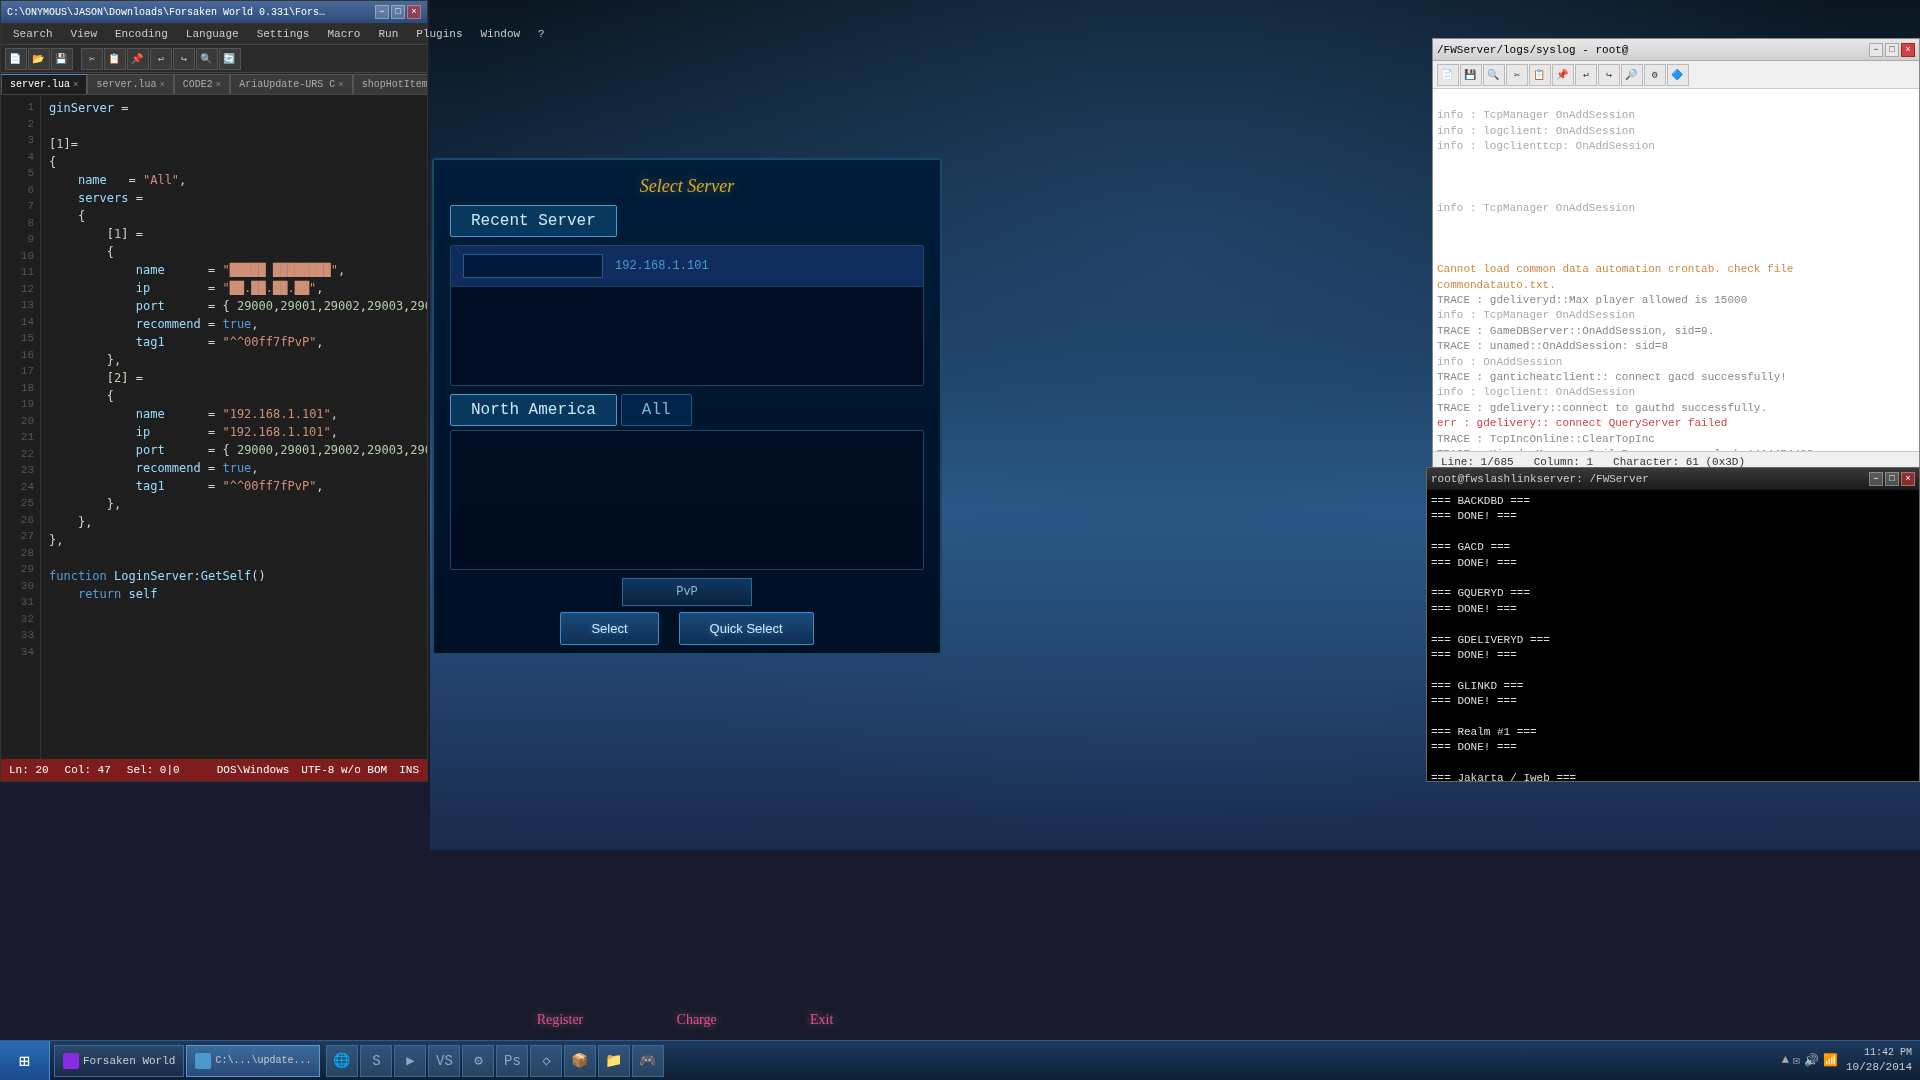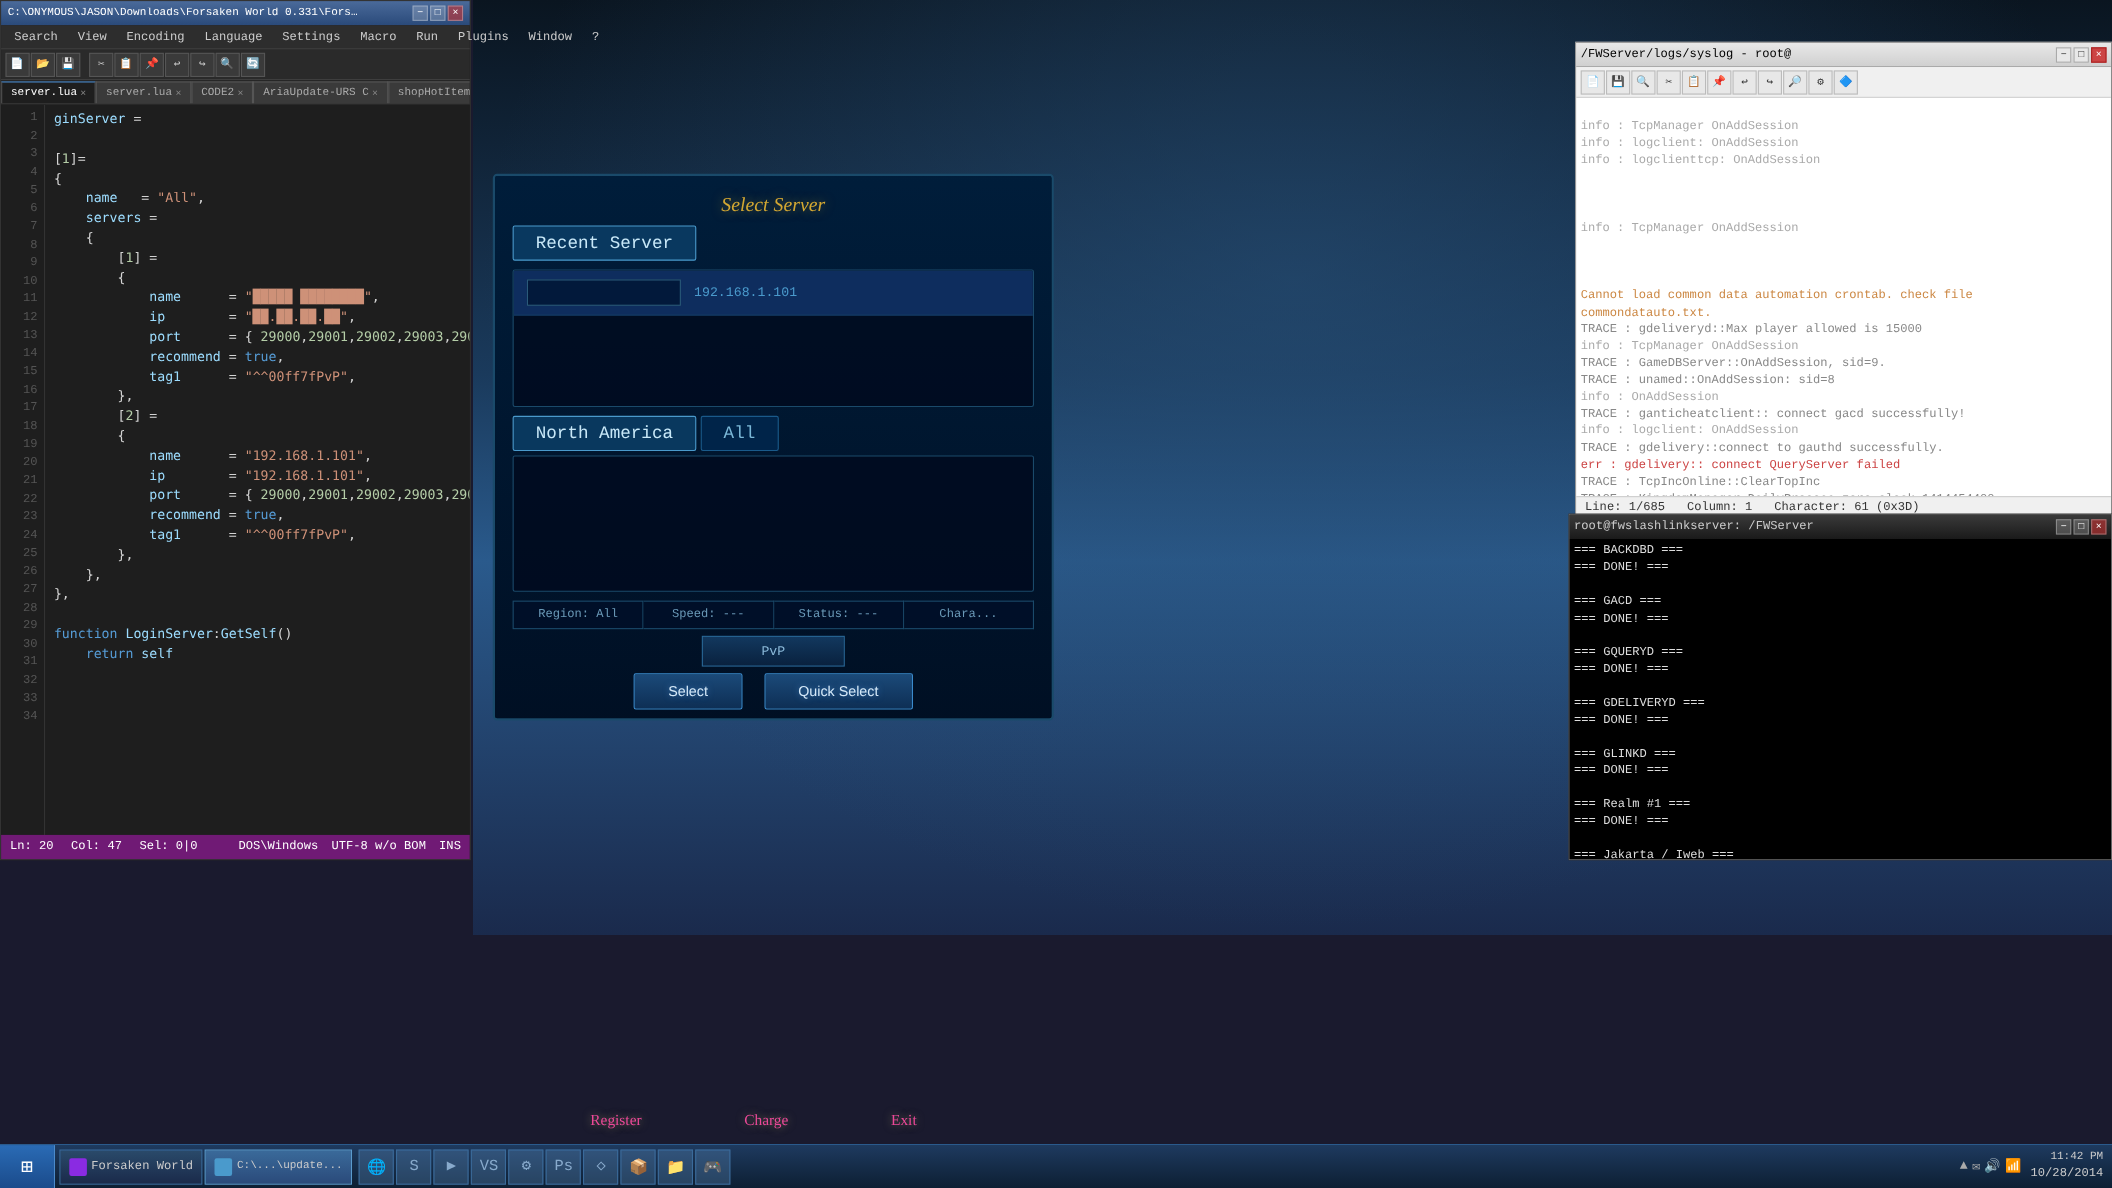--- a/index.html
+++ b/index.html
@@ -269,21 +269,21 @@
     }
 
     .keyword { color: #569cd6; }
     .string { color: #ce9178; }
     .number { color: #b5cea8; }
     .variable { color: #9cdcfe; }
     .operator { color: #d4d4d4; }
 
     .status-bar {
       height: 22px;
-      background: #701a75;
+      background: #7f1d1d;
       display: flex;
       align-items: center;
       padding: 0 8px;
       color: white;
       font-size: 11px;
       justify-content: space-between;
       flex-shrink: 0;
     }
 
     .status-left { display: flex; gap: 16px; }
@@ -398,21 +398,21 @@
       line-height: 1.4;
       padding: 4px;
       overflow: hidden;
       font-family: 'Courier New', monospace;
     }
 
     
     .game-dialog {
       position: absolute;
       top: 158px;
-      left: 448px;
+      left: 432px;
       width: 510px;
       height: 497px;
       background: rgba(0, 20, 40, 0.92);
       border: 2px solid #1a4a6a;
       border-radius: 4px;
       display: flex;
       flex-direction: column;
       z-index: 30;
       overflow: hidden;
     }
@@ -834,26 +834,20 @@
 
     <div style="display:flex;padding:8px 16px 4px;gap:4px;">
       <div class="dialog-tab active">North America</div>
       <div class="dialog-tab">All</div>
     </div>
 
     <div style="flex:1;margin:0 16px;background:rgba(0,10,30,0.8);border:1px solid #1a4a6a;border-radius:2px;min-height:120px;">
     </div>
 
     <div class="dialog-bottom-bar">
-      <div class="status-row">
-        <div class="status-item">Region: All</div>
-        <div class="status-item">Speed: ---</div>
-        <div class="status-item">Status: ---</div>
-        <div class="status-item">Chara...</div>
-      </div>
       <div class="pvp-bar">
         <div class="pvp-btn">PvP</div>
       </div>
       <div class="action-buttons">
         <button class="action-btn">Select</button>
         <button class="action-btn">Quick Select</button>
       </div>
     </div>
   </div>
 </div>

